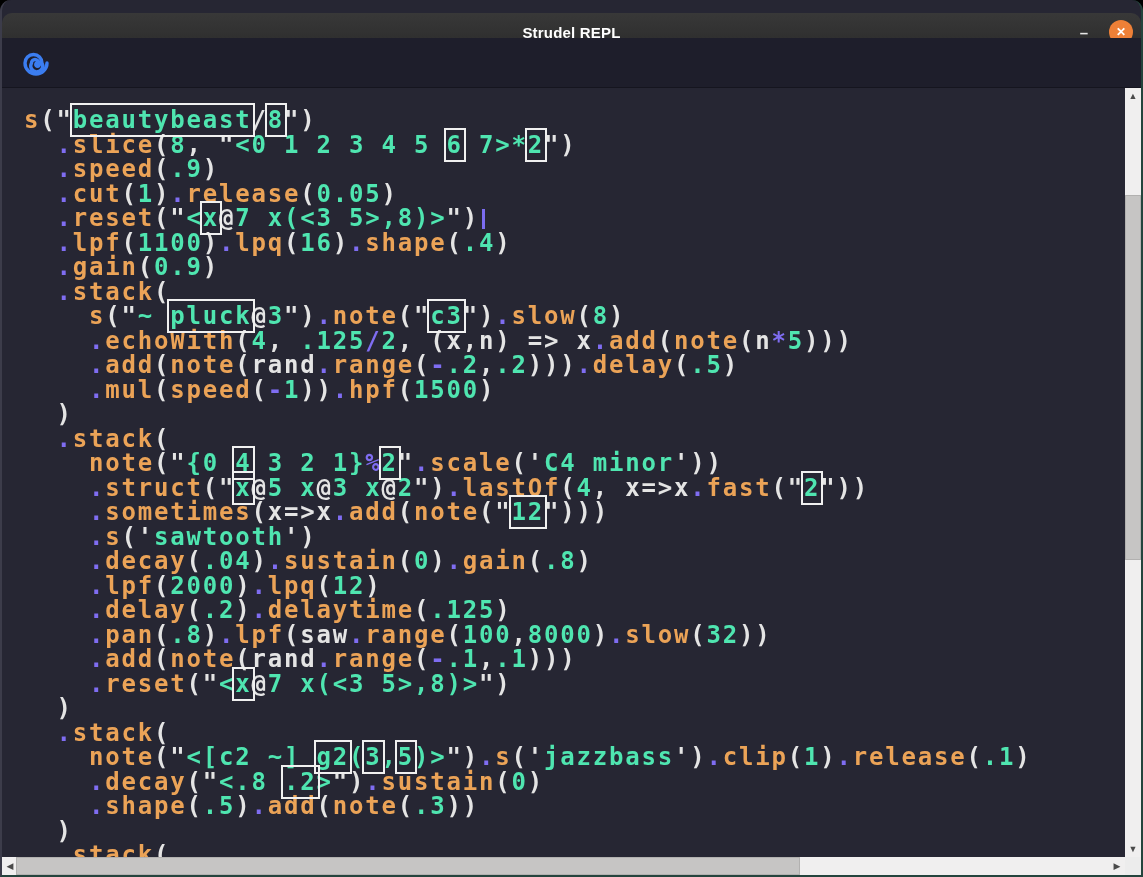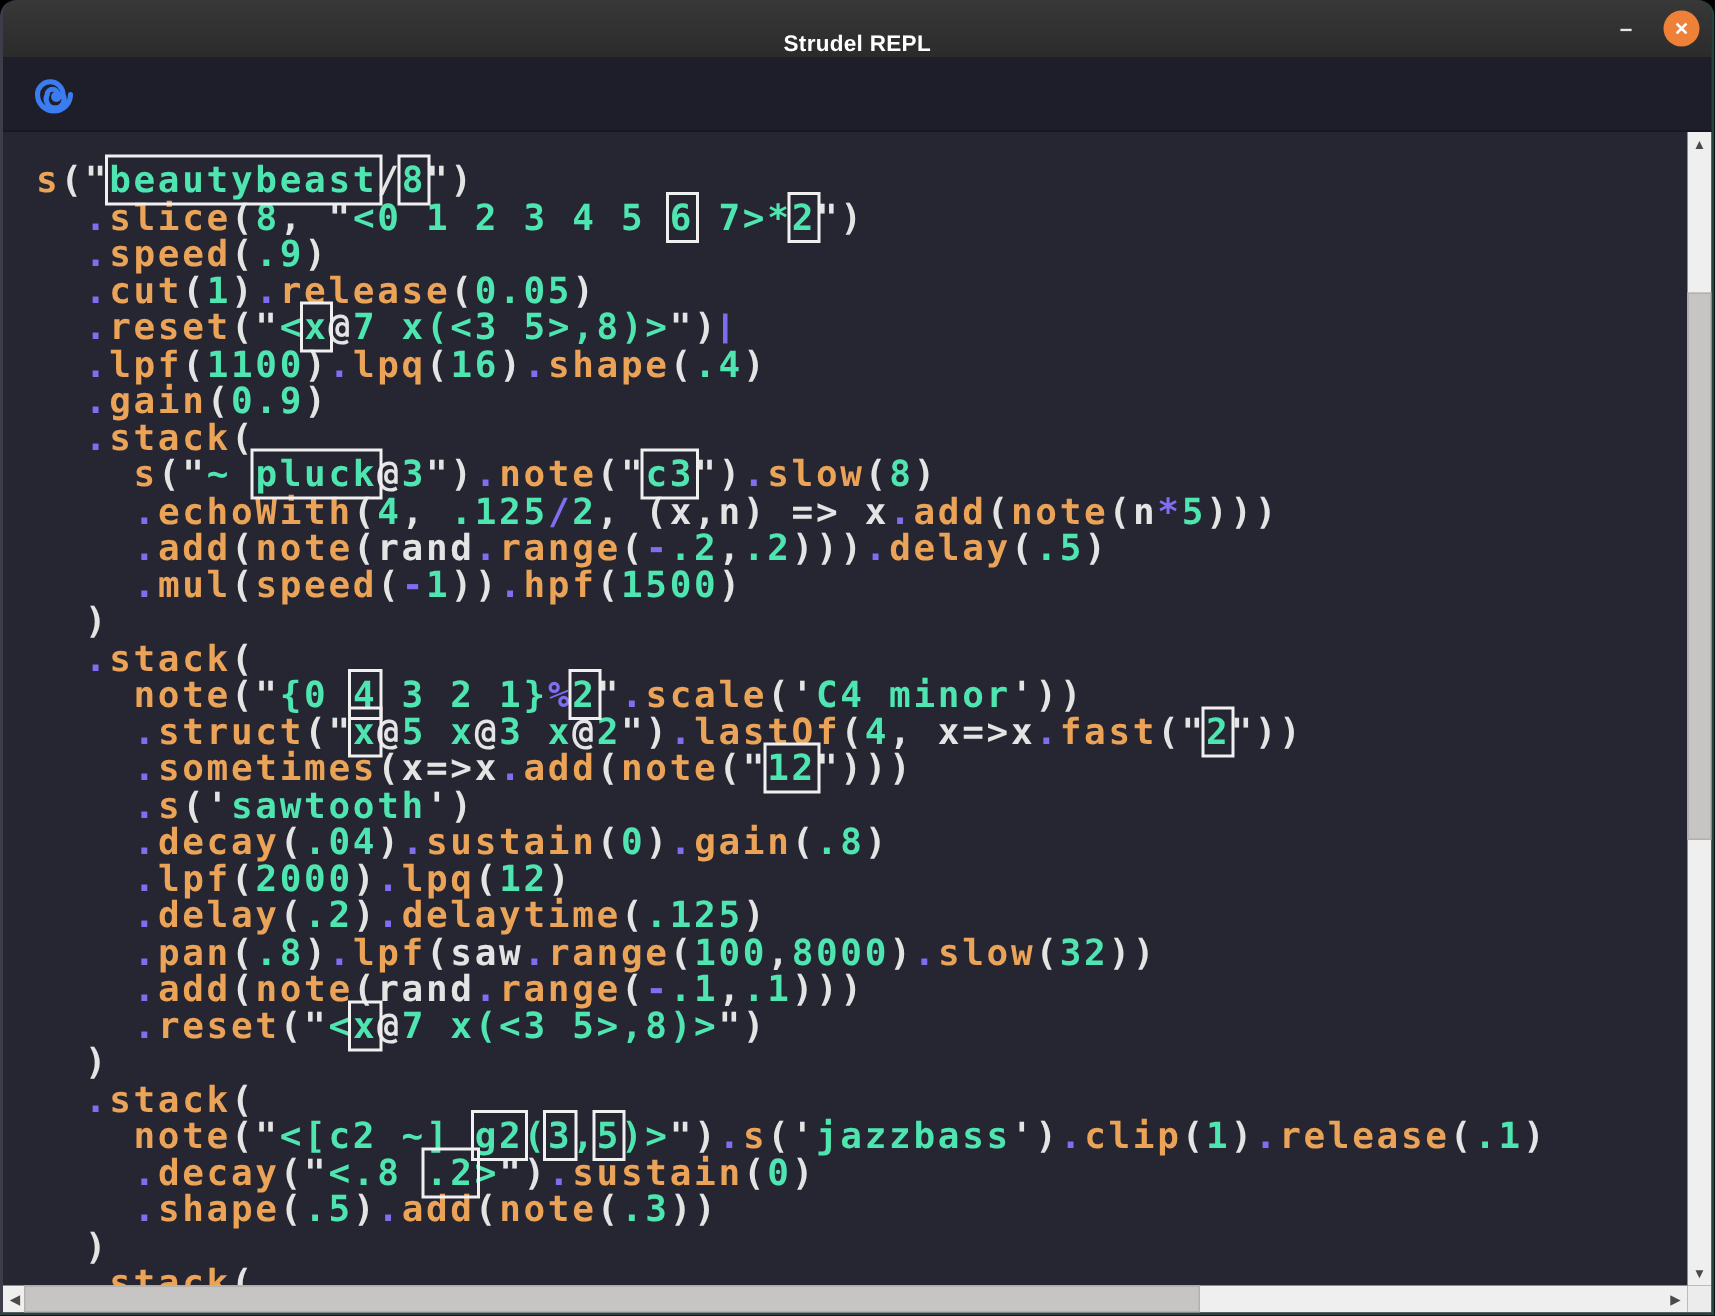--- a/index.html
+++ b/index.html
@@ -9,24 +9,24 @@
     background:#262633;
     border-left:2px solid #3c3c4a;
     border-right:2px solid #24443d;
     border-bottom:2px solid #24443d;
     border-radius:11px 11px 0 0;
     overflow:hidden;
     font-family:"Liberation Sans",sans-serif;
   }
   
   .titlebar{
-    position:absolute;left:0;top:0;right:0;height:38px;
+    position:absolute;left:0;top:13px;right:0;height:38px;
     background:linear-gradient(#383838,#2b2b2b);
     border-radius:10px 10px 0 0;
-    display:flex;align-items:flex-end;justify-content:center;
+    display:flex;align-items:center;justify-content:center;
   }
   .title{color:#ffffff;font-weight:bold;font-size:15px;letter-spacing:.2px;}
   .win-btns{position:absolute;right:8px;top:0;height:38px;display:flex;align-items:center;gap:14px;}
   .min-btn{color:#e6e6e6;font-weight:bold;font-size:15px;width:22px;text-align:center;cursor:default;}
   .close-btn{
     width:24px;height:24px;border-radius:50%;background:#ee8037;
     color:#fff;font-weight:bold;font-size:12px;line-height:24px;text-align:center;cursor:default;
   }
   
   .toolbar{

